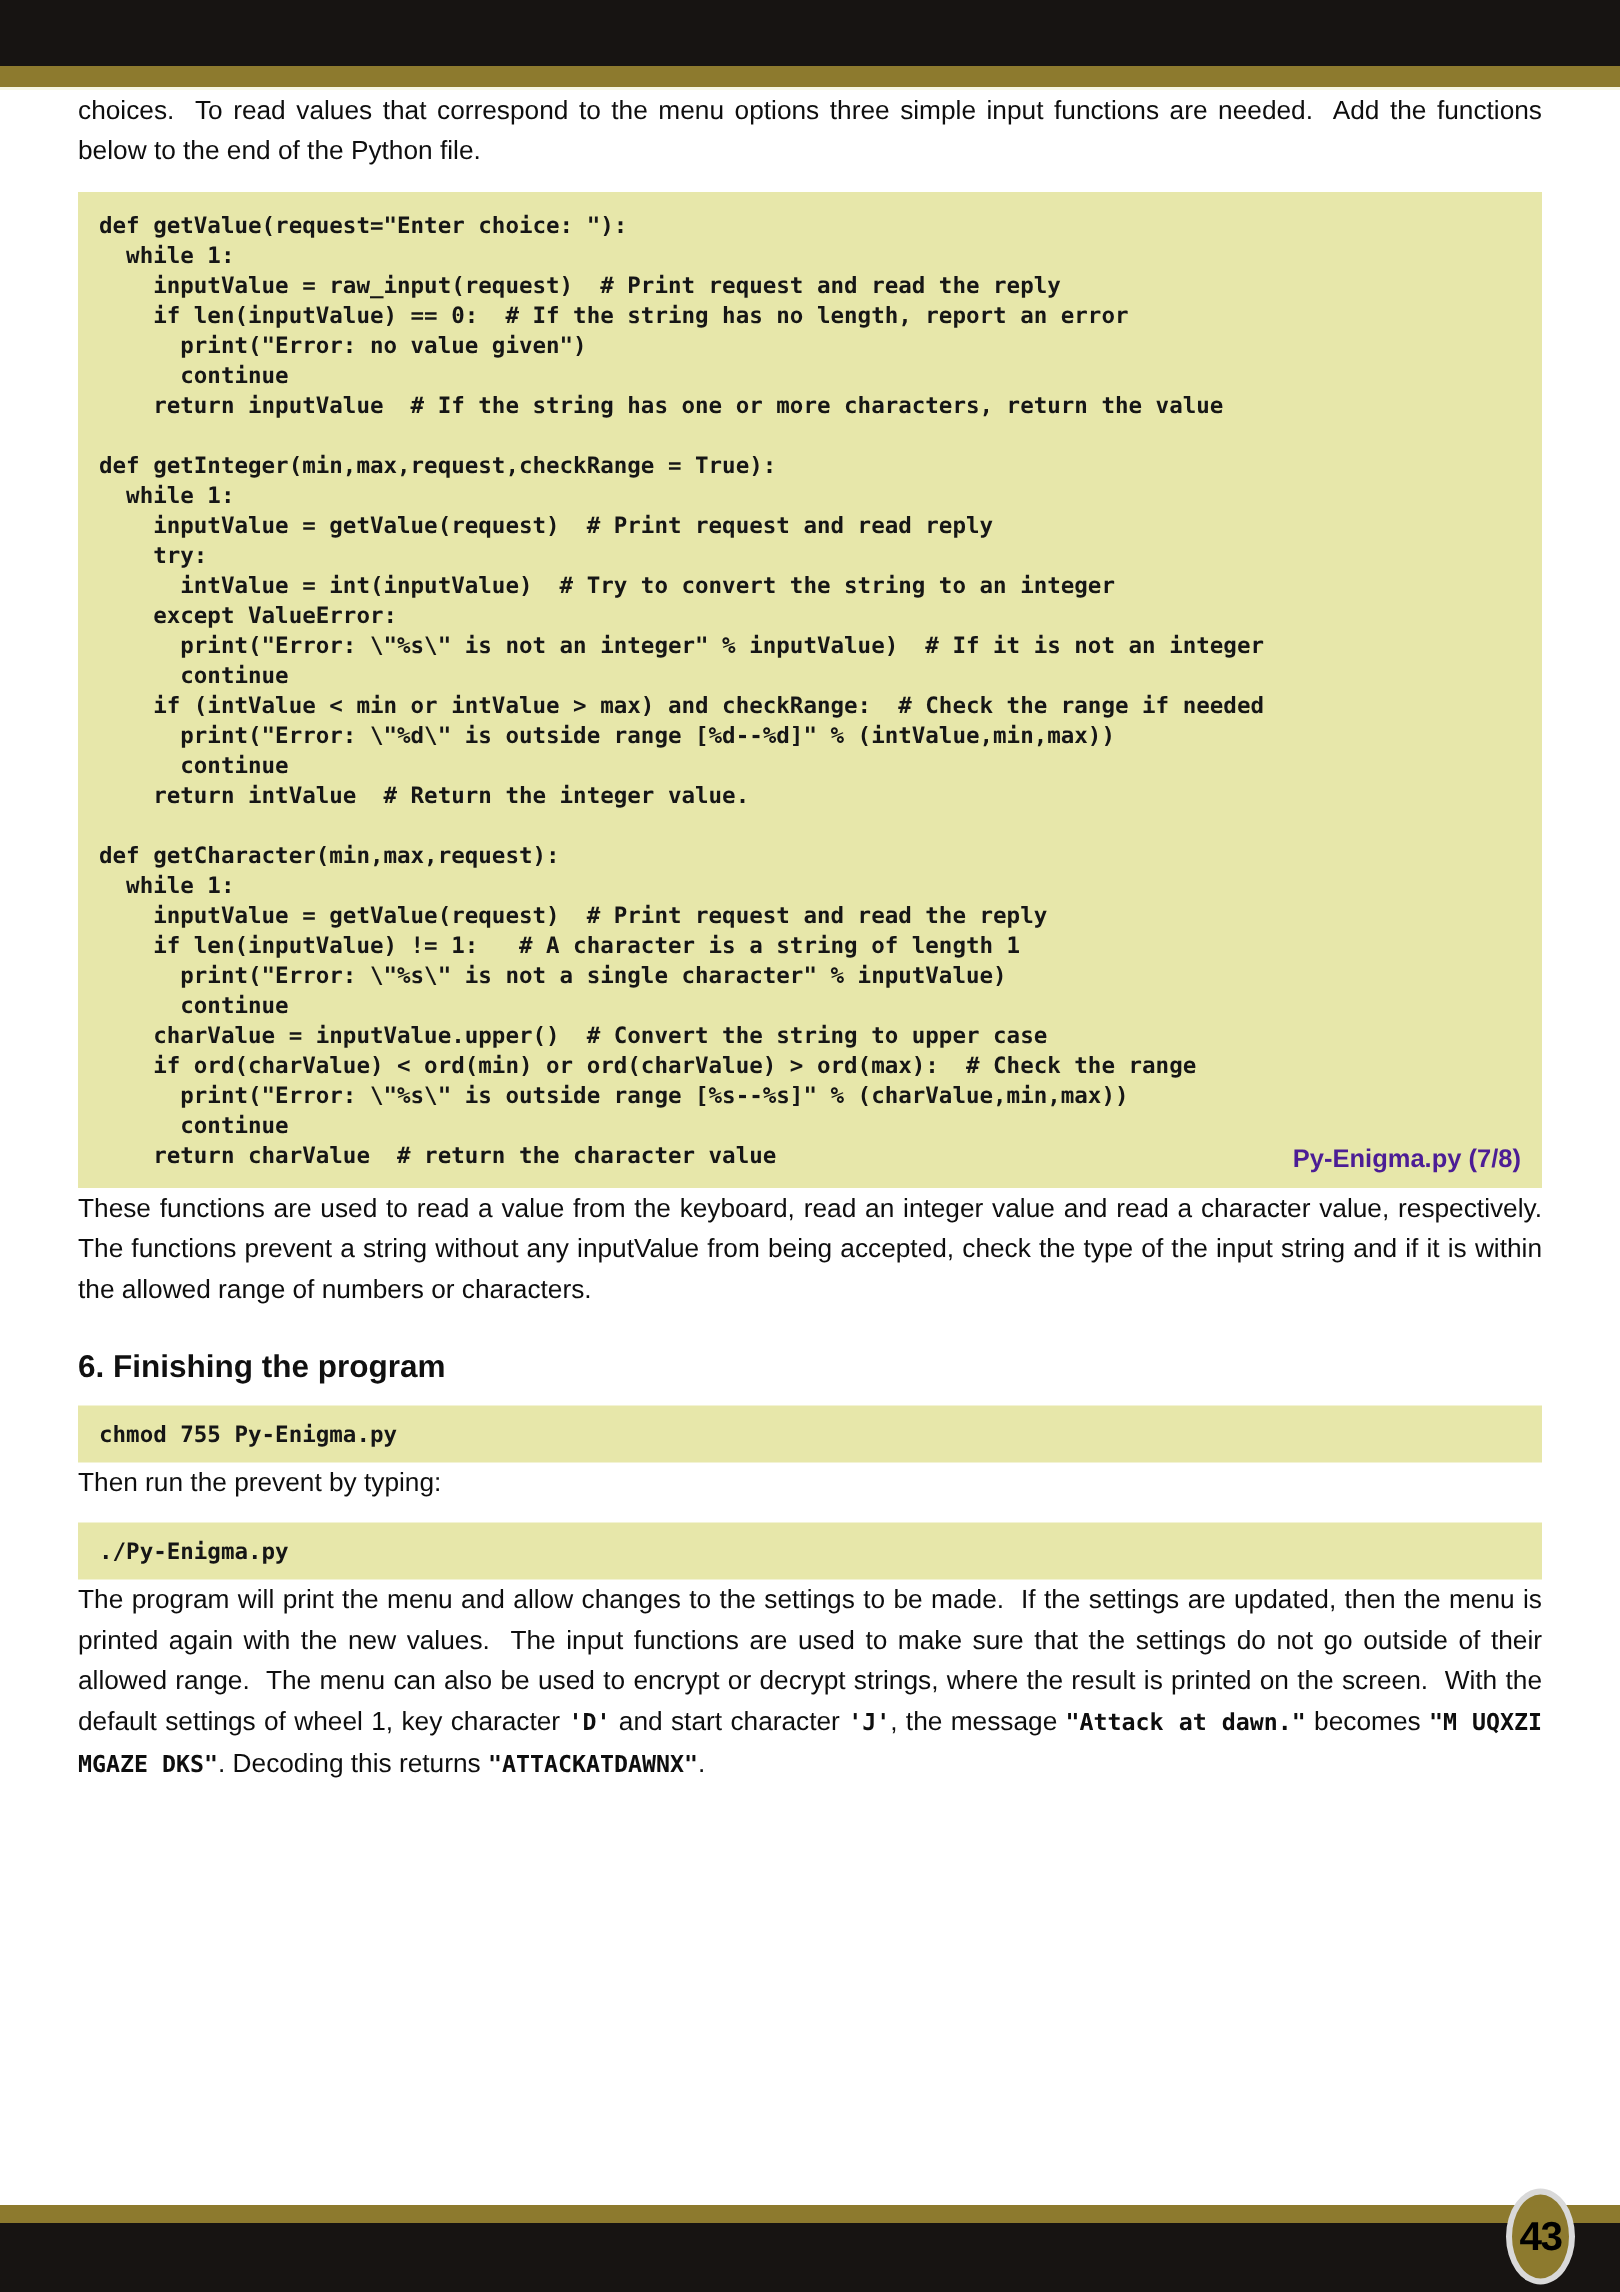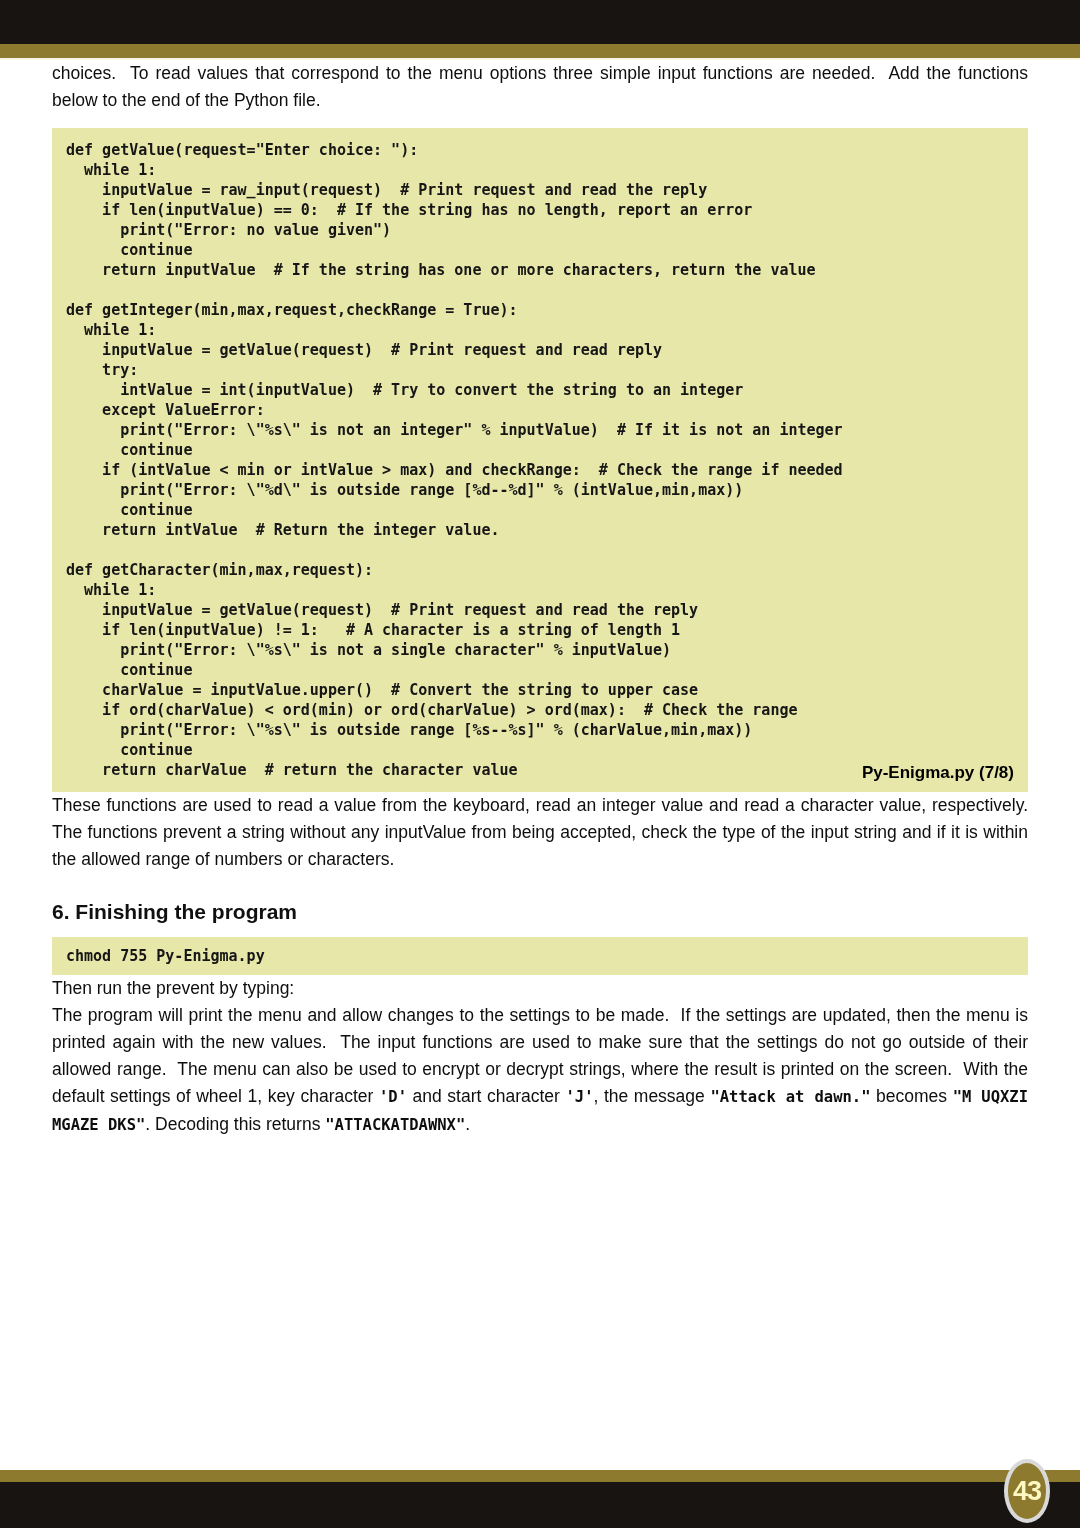--- a/index.html
+++ b/index.html
@@ -21,21 +21,21 @@
   .band-black-bottom{height:46px;background:#171412;}
   .page-badge{
     position:absolute;right:30px;bottom:5px;
     width:46px;height:64px;border-radius:50%;
     background:#8d7a2e;border:4px solid #d9d9d9;
     box-sizing:border-box;
     display:flex;align-items:center;justify-content:center;
     z-index:5;
   }
   .page-badge span{
-    color:#fef9c3;font-weight:bold;font-size:27px;
+    color:#000000;font-weight:bold;font-size:27px;
     font-family:"Liberation Sans",sans-serif;
     letter-spacing:-1px;
   }
 
   
   .content{padding:0 52px;flex:1;}
   p.body{
     margin:0;
     font-size:17.5px;line-height:27px;
     text-align:justify;
@@ -61,21 +61,21 @@
     margin:0;
     font-family:"DejaVu Sans Mono","Liberation Mono",monospace;
     font-size:15px;line-height:20px;font-weight:600;
     color:#161616;
     white-space:pre;
   }
   .code-main{margin-top:14px;padding:12px 14px;}
   .code-label{
     position:absolute;right:14px;bottom:9px;
     font-family:"Liberation Sans",sans-serif;
-    font-size:17px;font-weight:bold;color:#000000;
+    font-size:17px;font-weight:bold;color:#4c1d95;
     background:#e7e7aa;padding-left:6px;
   }
   .code-small{margin-top:12px;height:38px;display:flex;align-items:center;padding:0 14px;}
   .code-small.run{margin-top:13px;}
 
   .mono{
     font-family:"DejaVu Sans Mono","Liberation Mono",monospace;
     font-size:15.5px;font-weight:600;
   }
 </style>
@@ -131,20 +131,23 @@
 
     <h2 class="section-heading">6. Finishing the program</h2>
 
 
     <div class="code-block code-small">
       <pre>chmod 755 Py-Enigma.py</pre>
     </div>
 
     <p class="body p-runintro">Then run the prevent by typing:</p>
 
+    <div class="code-block code-small run">
+      <pre>./Py-Enigma.py</pre>
+    </div>
 
     <p class="body p-closing"><span>The program will print the menu and allow changes to the settings to be made.  If the settings are updated, then the menu is printed again with the new values.  The input functions are used to make sure that the settings do not go outside of their allowed range.  The menu can also be used to encrypt or decrypt strings, where the result is printed on the screen.  With the default settings of wheel 1, key character </span><span class="mono">'D'</span><span> and start character </span><span class="mono">'J'</span><span>, the message </span><span class="mono">"Attack at dawn."</span><span> becomes </span><span class="mono">"M UQXZI MGAZE DKS"</span><span>. Decoding this returns </span><span class="mono">"ATTACKATDAWNX"</span><span>.</span></p>
 
   </div>
 
   <div class="footer">
     <div class="band-gold-bottom"></div>
     <div class="band-black-bottom"></div>
   </div>
 

